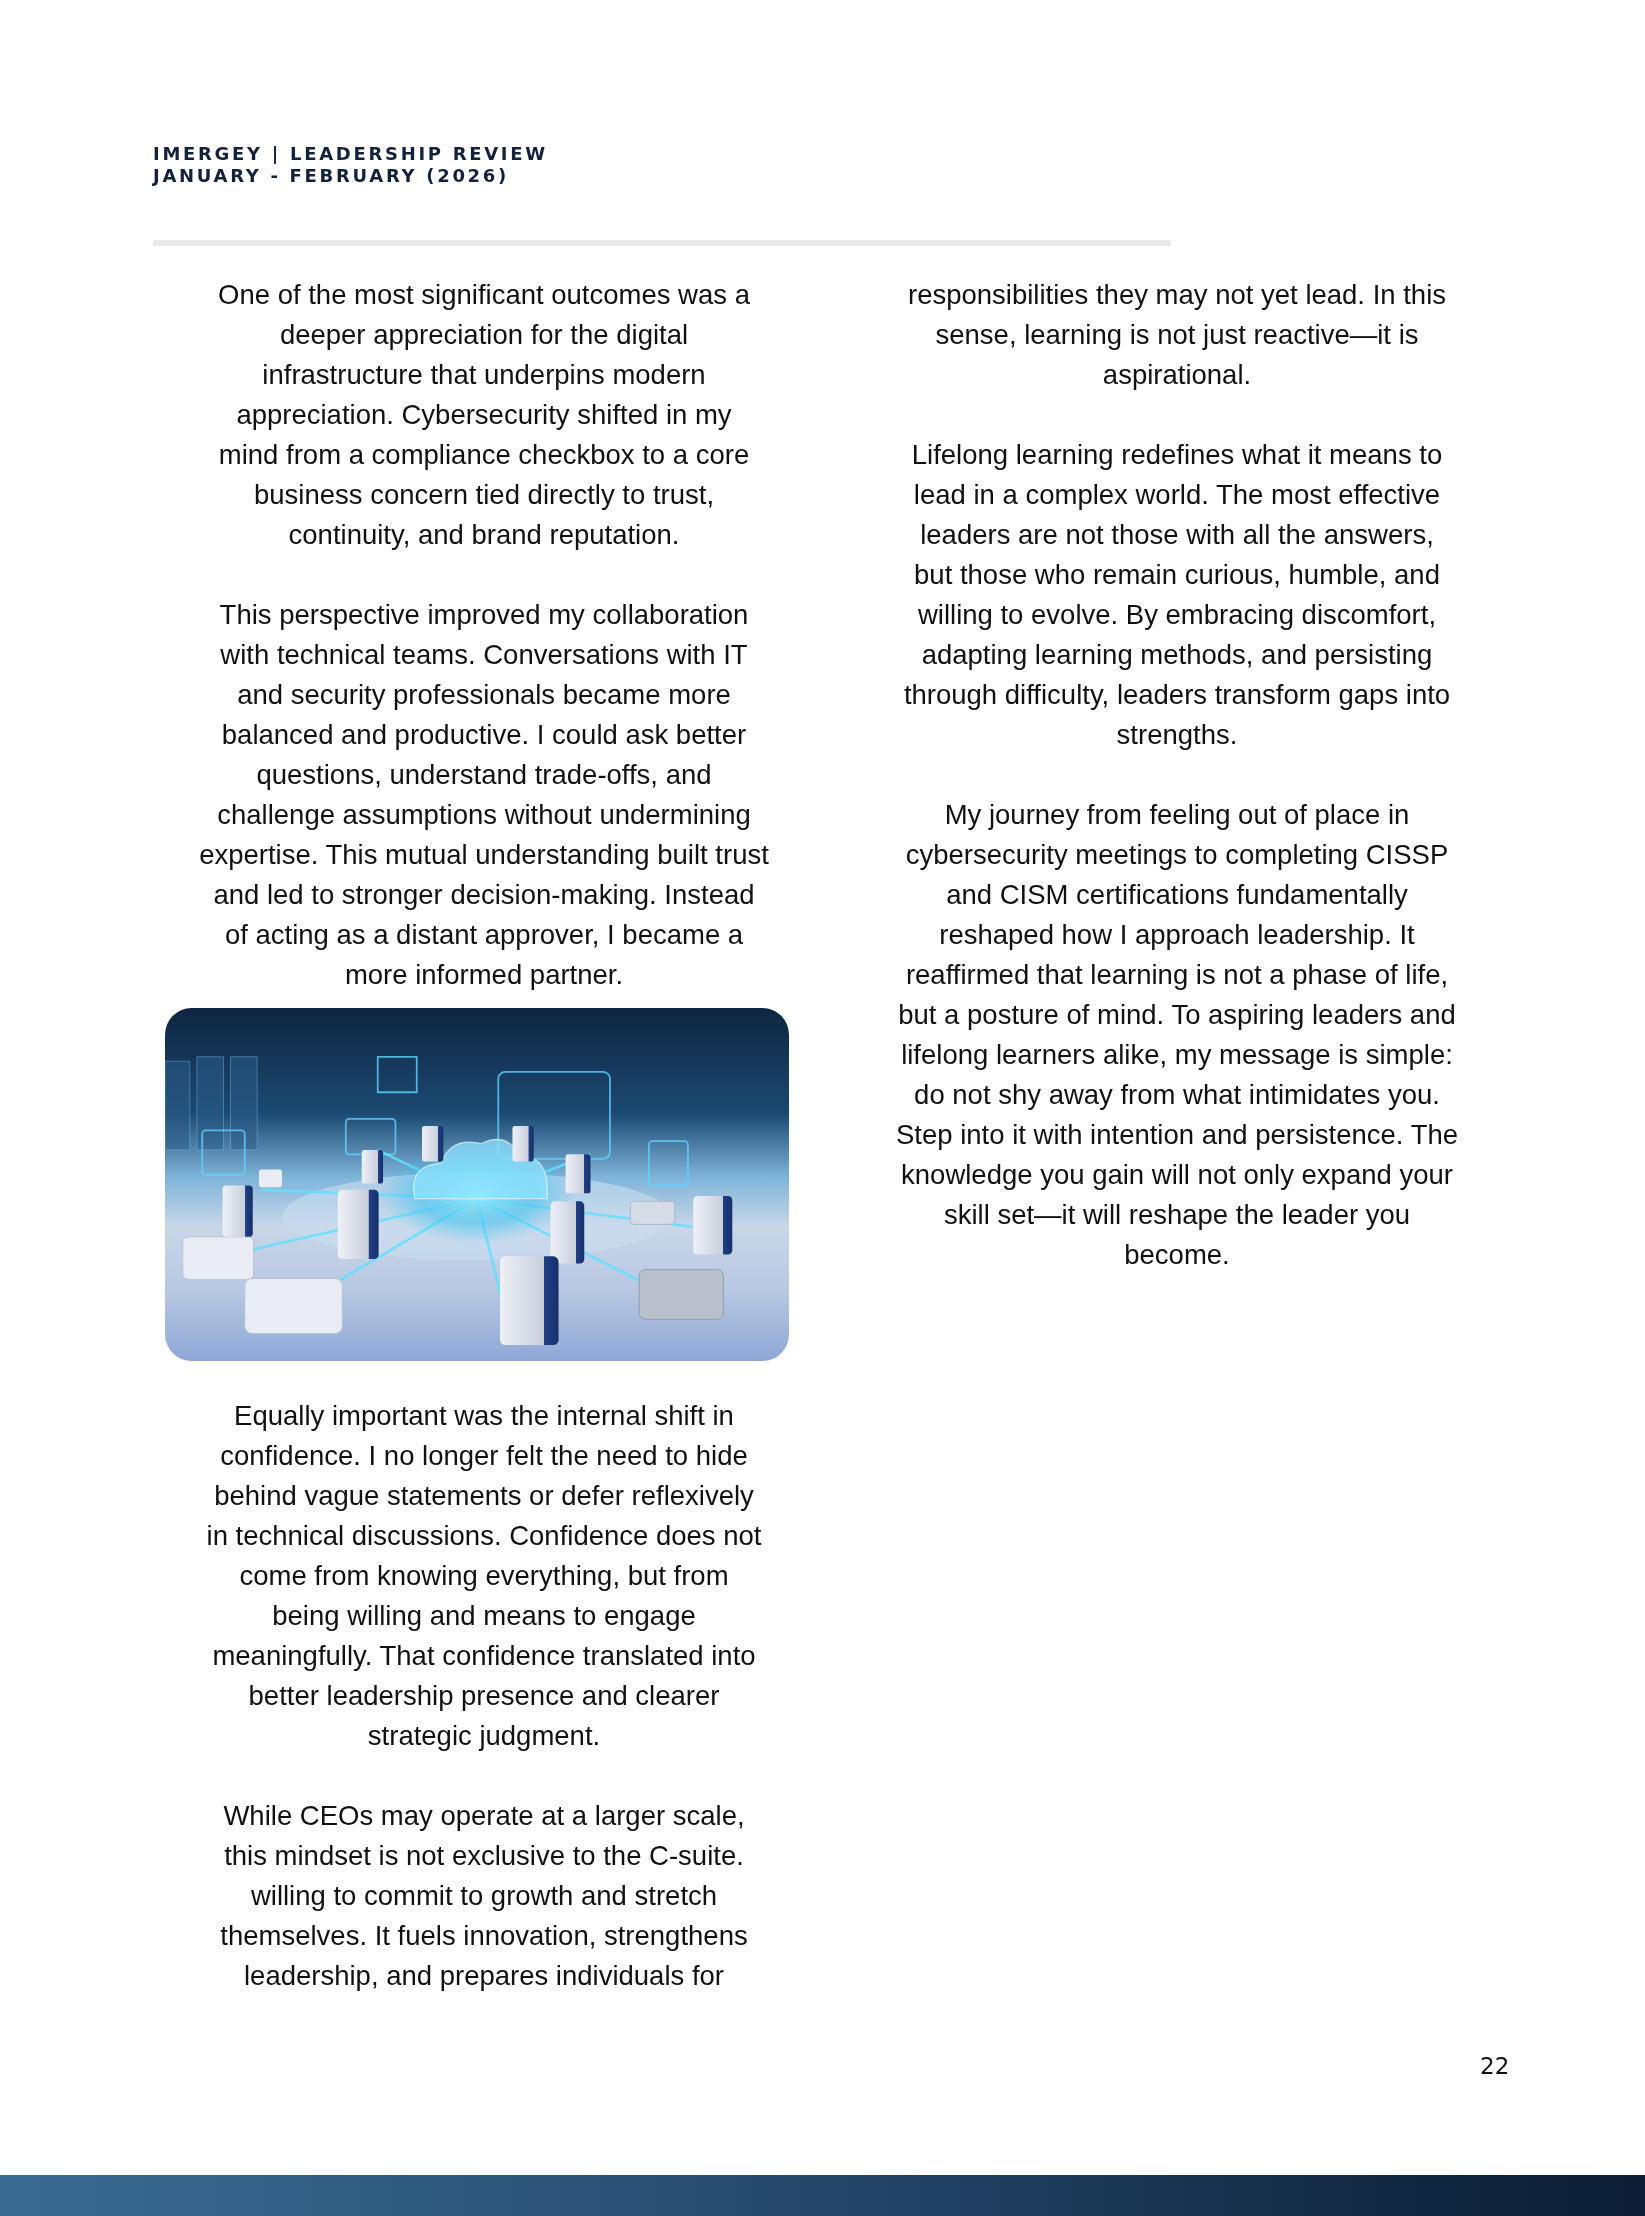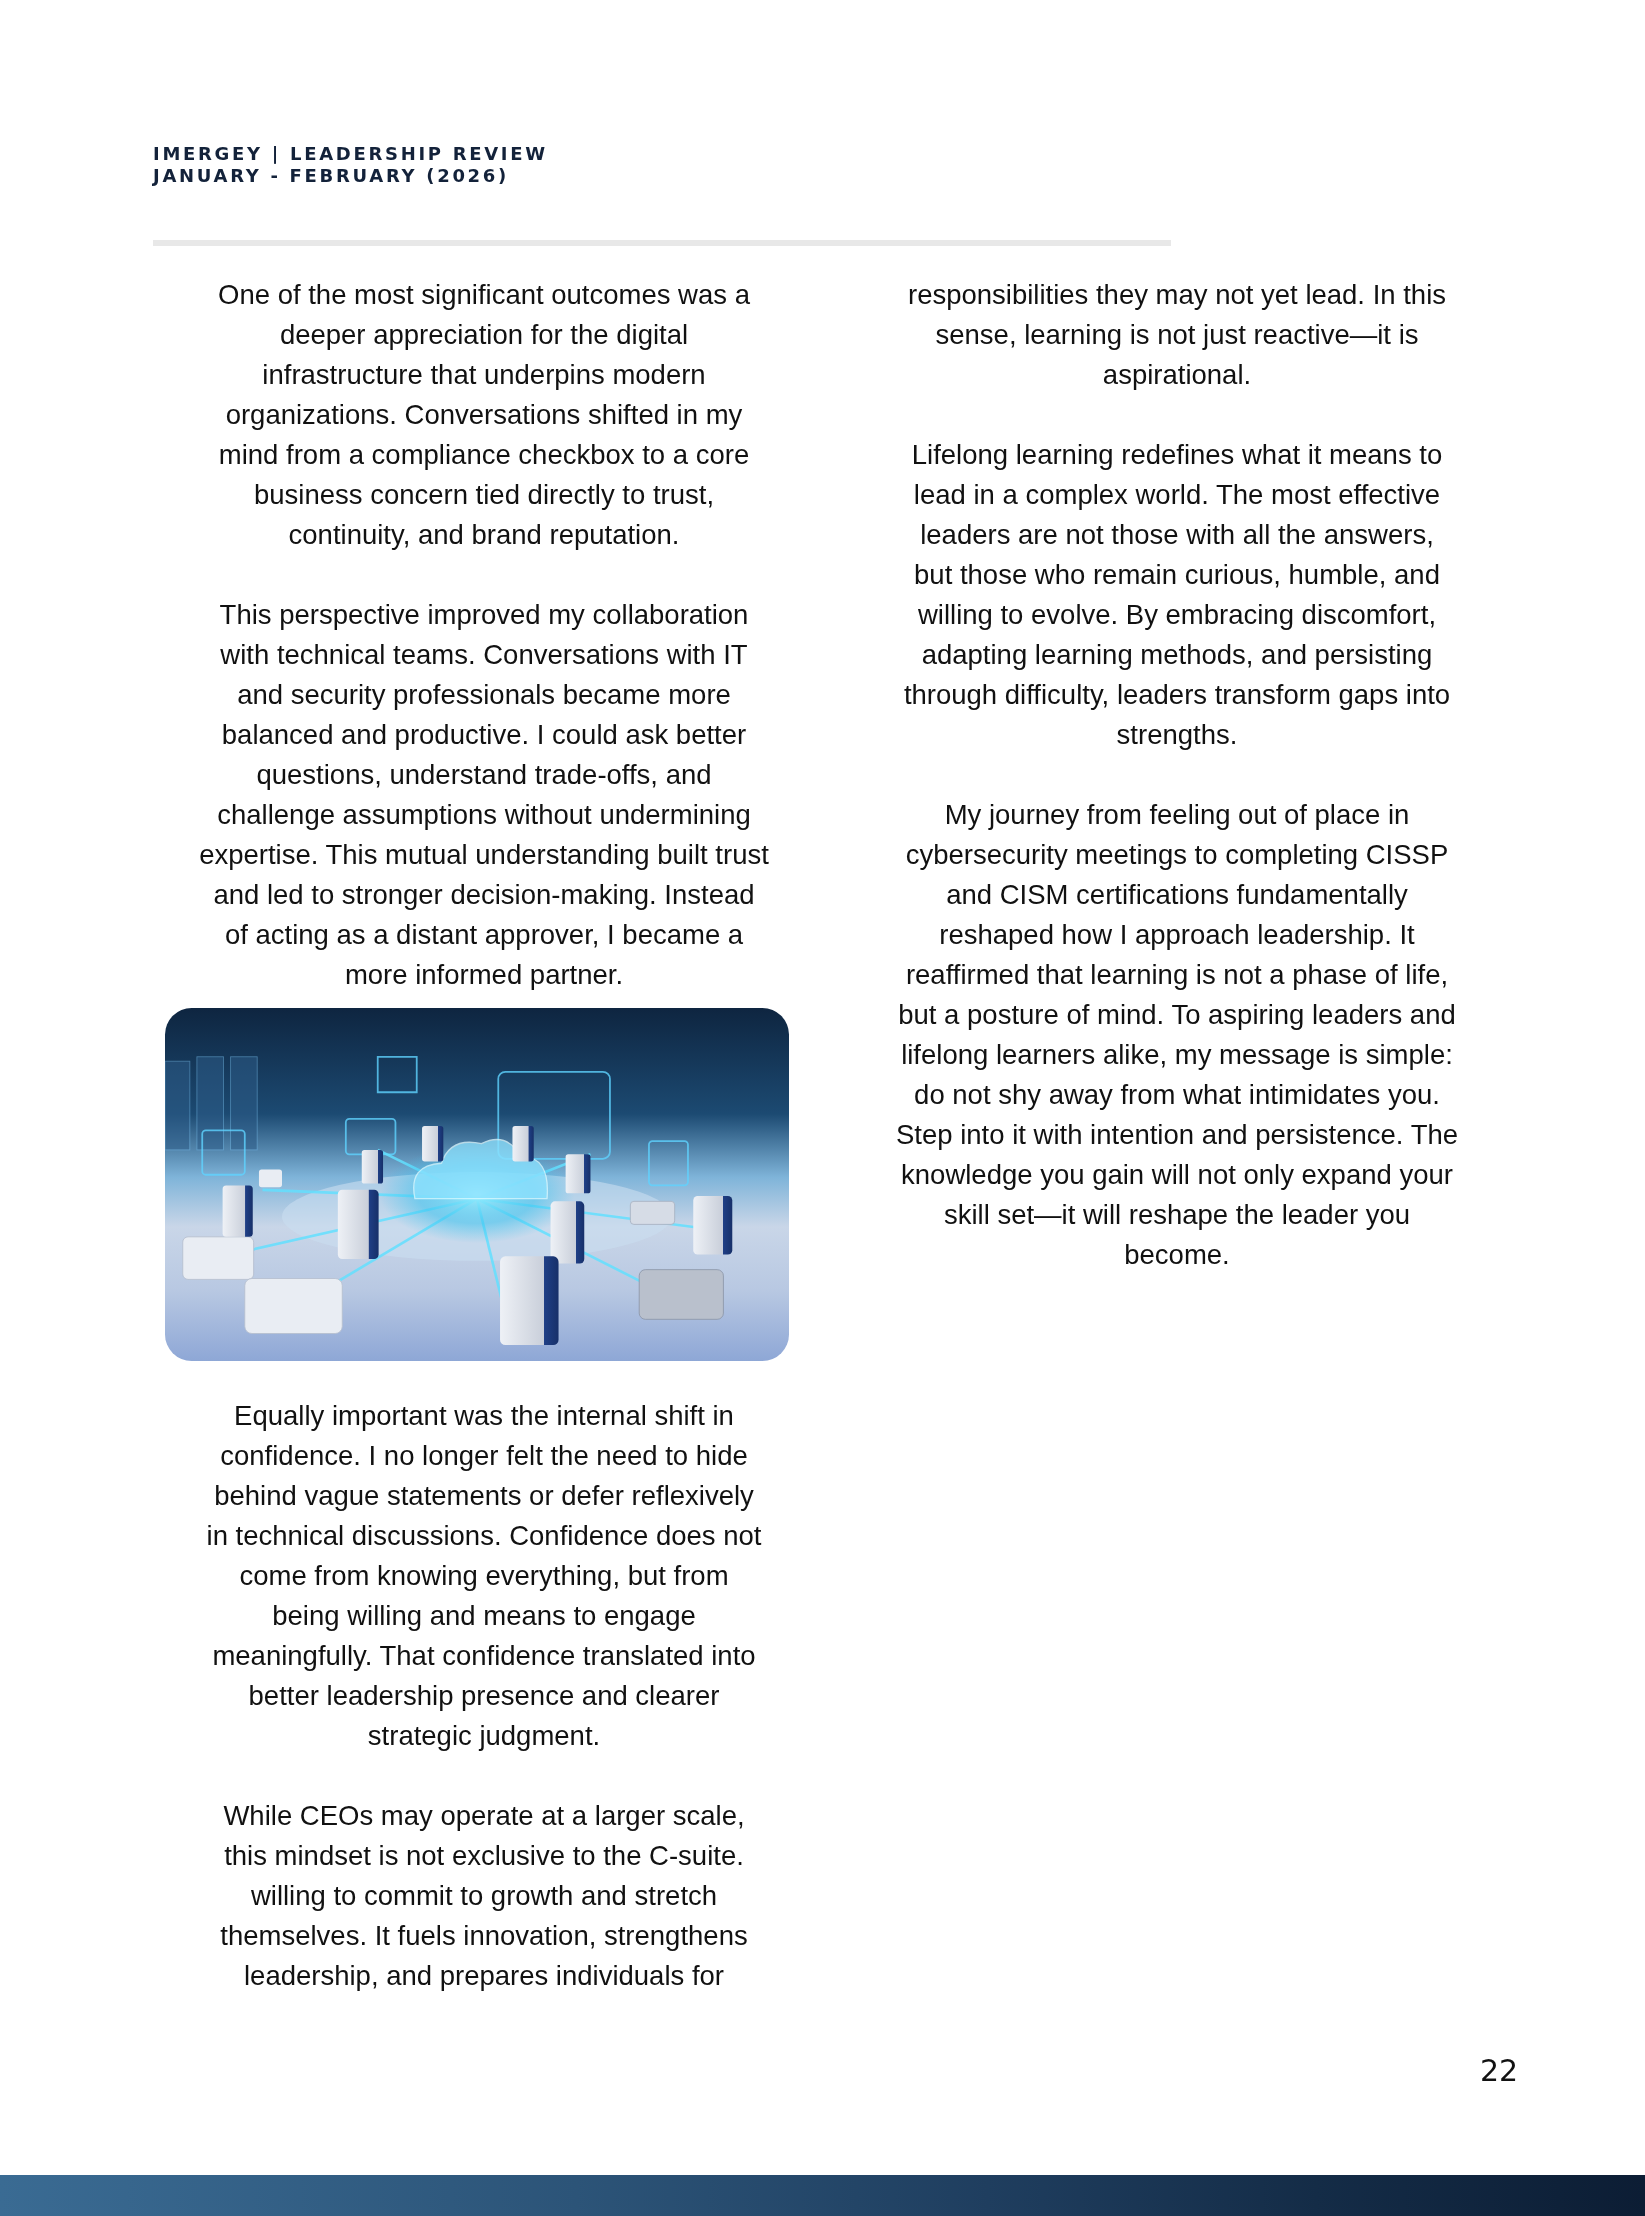--- a/index.html
+++ b/index.html
@@ -55,21 +55,21 @@
       border-radius: 26.6px;
       overflow: hidden;
       background: linear-gradient(180deg, #0e2540 0%, #1c4a72 30%, #7fb4d9 48%, #c9d6e8 62%, #b8c8e2 80%, #8ea7d6 100%);
     }
     .figure svg { position: absolute; left: 0; top: 0; width: 100%; height: 100%; }
     .page-number {
       position: absolute;
       left: 1480px;
       top: 2053px;
       font-family: "DejaVu Sans", sans-serif;
-      font-size: 30px;
+      font-size: 23px;
       color: #111111;
     }
     .footer-bar {
       position: absolute;
       left: 0;
       top: 2175px;
       width: 1646px;
       height: 42px;
       background: linear-gradient(90deg, #3a6b93 0%, #2c5478 35%, #1f3e5f 60%, #142c47 80%, #0c1d34 100%);
     }
@@ -84,21 +84,21 @@
 
 <div class="rule"></div>
 
 <main>
   <section class="col col-left">
     <div id="left-before">
         <p class="para">
           <span class="line">One of the most significant outcomes was a</span>
           <span class="line">deeper appreciation for the digital</span>
           <span class="line">infrastructure that underpins modern</span>
-          <span class="line">organizations. Conversations shifted in my</span>
+          <span class="line">appreciation. Cybersecurity shifted in my</span>
           <span class="line">mind from a compliance checkbox to a core</span>
           <span class="line">business concern tied directly to trust,</span>
           <span class="line">continuity, and brand reputation.</span>
         </p>
         <p class="para" style="margin-bottom: 0px;">
           <span class="line">This perspective improved my collaboration</span>
           <span class="line">with technical teams. Conversations with IT</span>
           <span class="line">and security professionals became more</span>
           <span class="line">balanced and productive. I could ask better</span>
           <span class="line">questions, understand trade-offs, and</span>

